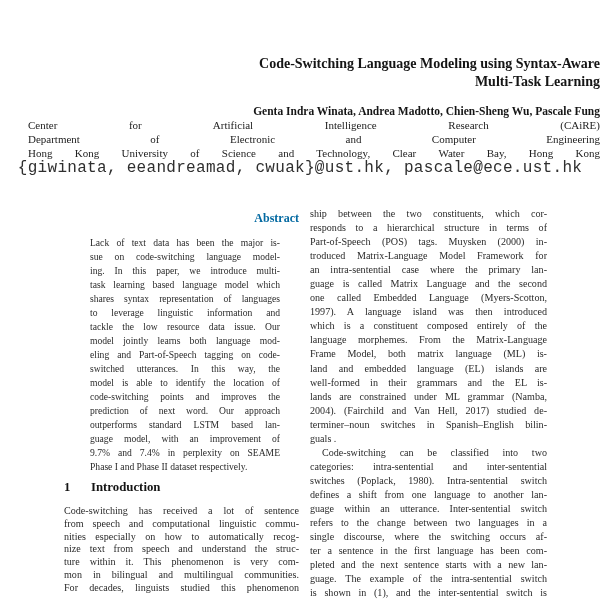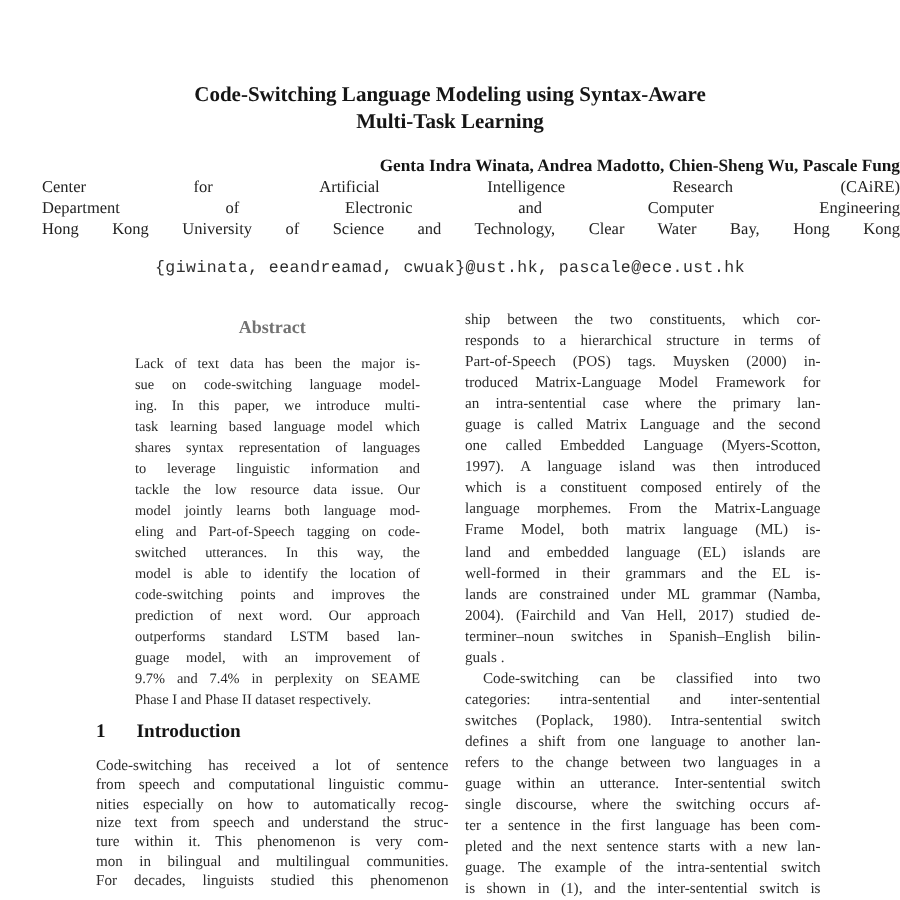--- a/index.html
+++ b/index.html
@@ -10,47 +10,47 @@
     color: #2a2a2a;
     position: relative;
     overflow: hidden;
   }
   .abs { position: absolute; }
 
   
   #header { left: 0; right: 0; top: 55px; text-align: center; }
   #paper-title {
     font-weight: bold; font-size: 14px; line-height: 17.5px;
-    color: #151515; white-space: pre-line;
+    color: #151515; white-space: pre-line; text-align: right;
   }
   #authors {
     font-weight: bold; font-size: 11.5px; line-height: 14px;
     margin-top: 14px; color: #151515; text-align: right;
   }
   #affiliations { font-size: 11px; line-height: 14px; color: #222; padding-left: 28px; }
   #emails {
     font-family: "Liberation Mono", monospace;
-    font-size: 11px; line-height: 14px; margin-top: 12px;
+    font-size: 16px; line-height: 14px; margin-top: 1px;
     color: #2f2f2f; letter-spacing: 0.3px;
   }
 
   
   .tline {
     text-align: justify;
     text-align-last: justify;
     white-space: nowrap;
     overflow: hidden;
   }
   .endpara .tline:last-child { text-align-last: left; }
   .indent-first .tline:first-child { text-indent: 12px; }
 
   #abstract-heading {
     left: 64px; width: 235px; top: 211px;
-    text-align: center; font-weight: bold; font-size: 12px;
-    color: #737373;
+    text-align: right; font-weight: bold; font-size: 12px;
+    color: #0369a1;
   }
   #abstract-body {
     left: 90px; width: 190px; top: 236px;
     font-size: 9.6px; line-height: 14px;
   }
   #section1-heading {
     left: 64px; width: 235px; top: 480px;
     font-weight: bold; font-size: 12.8px; color: #151515;
     display: flex;
   }
@@ -132,21 +132,21 @@
       <div class="tline">lands are constrained under ML grammar (Namba,</div>
       <div class="tline">2004). (Fairchild and Van Hell, 2017) studied de-</div>
       <div class="tline">terminer–noun switches in Spanish–English bilin-</div>
       <div class="tline">guals .</div>
     </div>
   <div class="indent-first">
       <div class="tline">Code-switching can be classified into two</div>
       <div class="tline">categories:  intra-sentential and inter-sentential</div>
       <div class="tline">switches (Poplack, 1980). Intra-sentential switch</div>
       <div class="tline">defines a shift from one language to another lan-</div>
+      <div class="tline">guage within an utterance. Inter-sentential switch</div>
       <div class="tline">refers to the change between two languages in a</div>
-      <div class="tline">guage within an utterance. Inter-sentential switch</div>
       <div class="tline">single discourse, where the switching occurs af-</div>
       <div class="tline">ter a sentence in the first language has been com-</div>
       <div class="tline">pleted and the next sentence starts with a new lan-</div>
       <div class="tline">guage. The example of the intra-sentential switch</div>
       <div class="tline">is shown in (1), and the inter-sentential switch is</div>
     </div>
 </div>
 
 </body></html>

